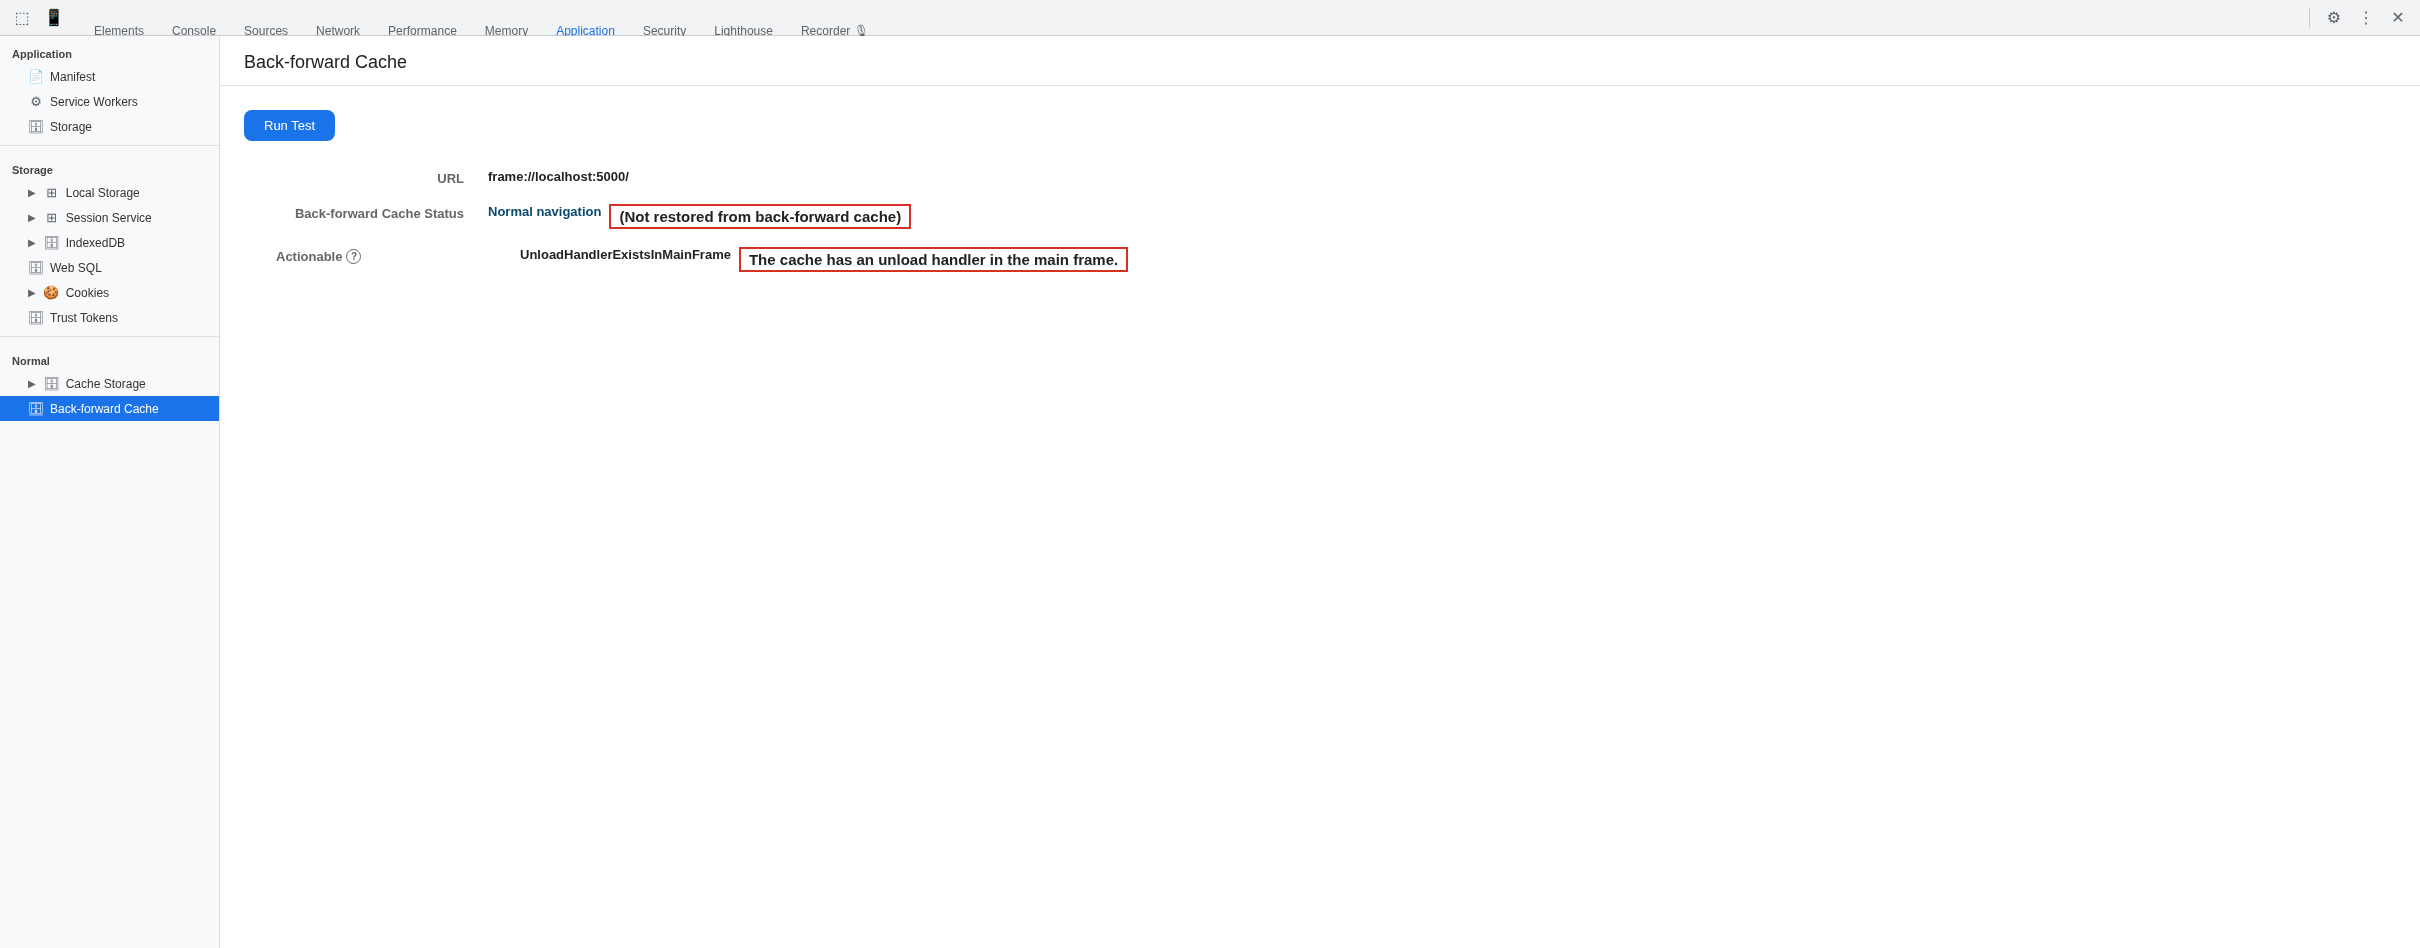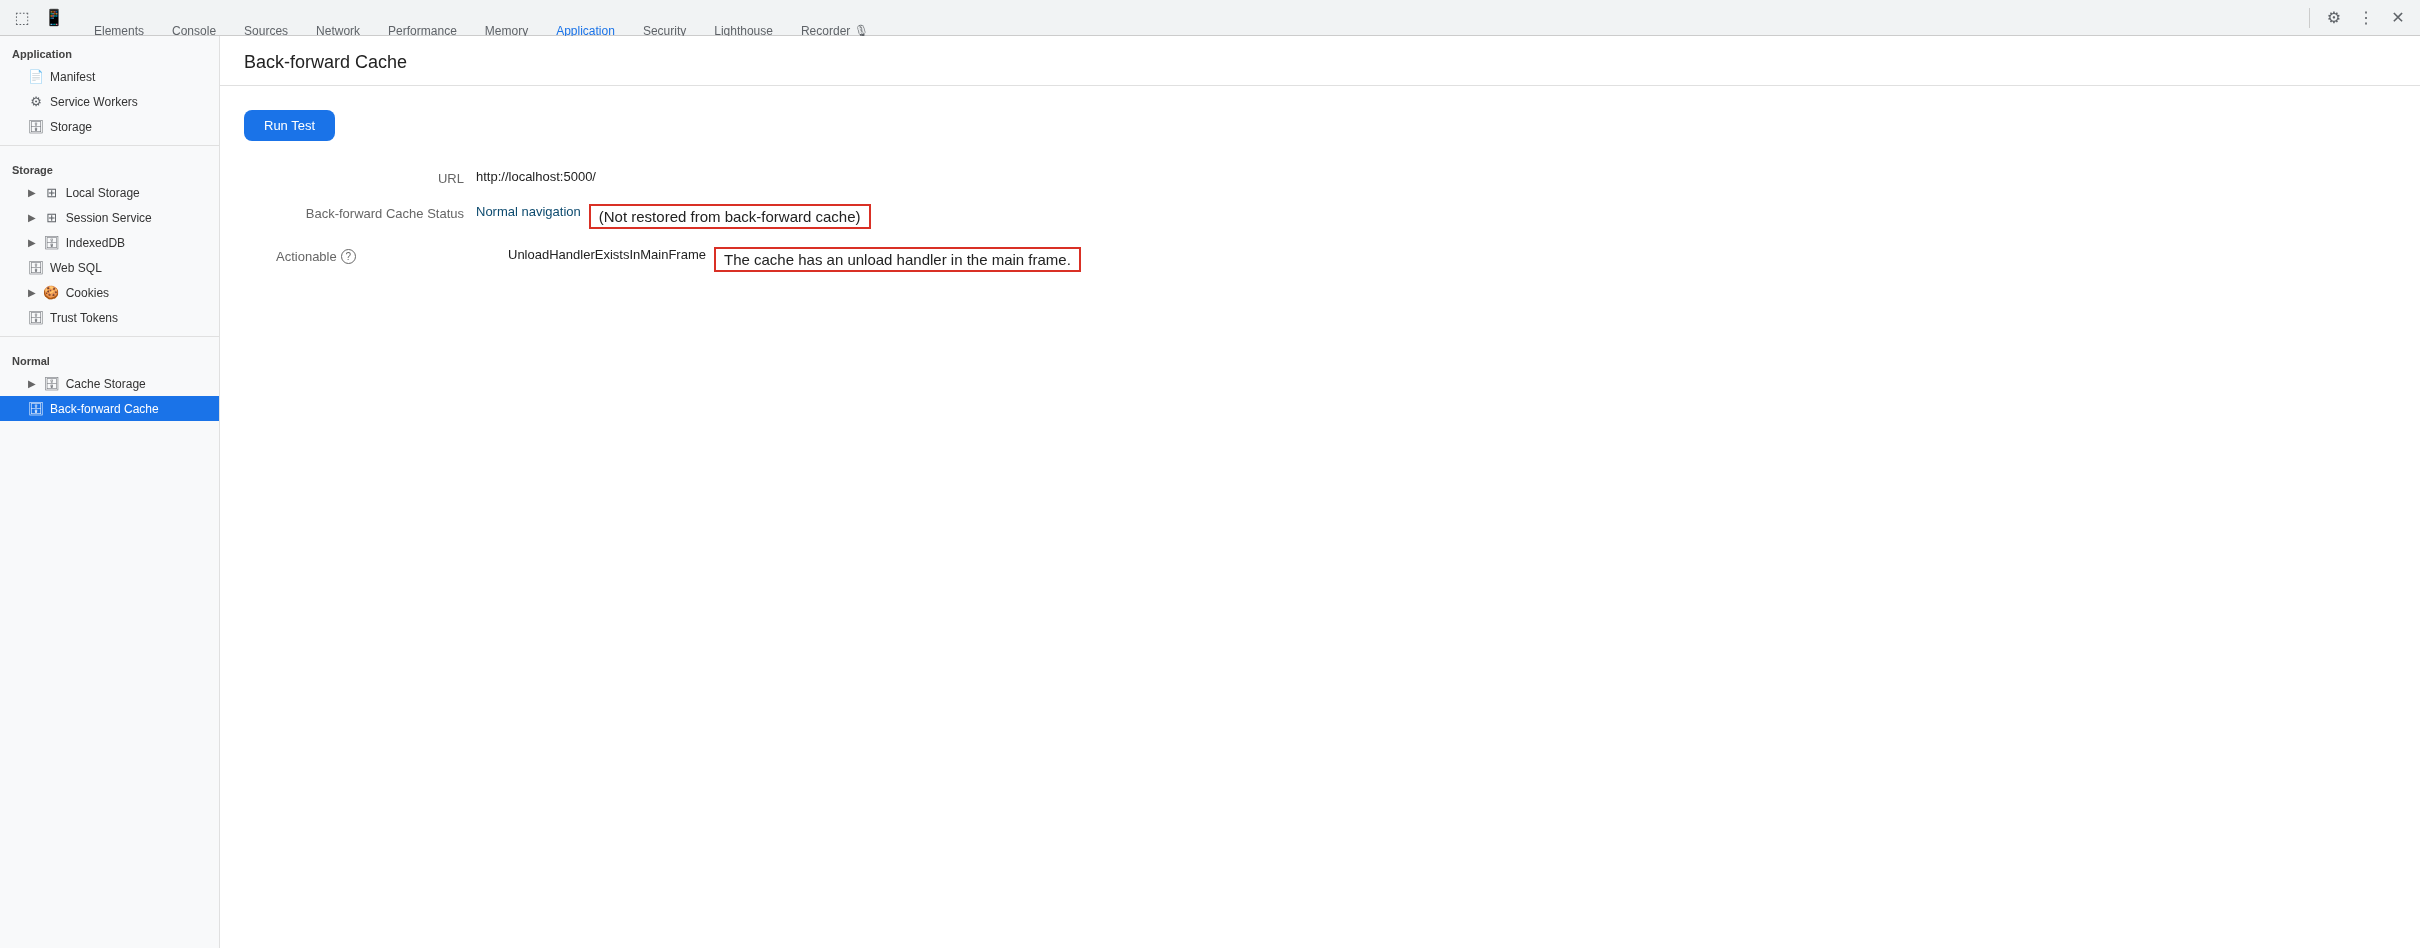--- a/index.html
+++ b/index.html
@@ -145,21 +145,22 @@
       border-radius: 8px;
       font-size: 13px;
       cursor: pointer;
       margin-bottom: 28px;
       font-weight: 500;
     }
     .info-row {
       display: flex;
       align-items: flex-start;
       margin-bottom: 18px;
-      gap: 12px;
+      gap: 24px;
+      font-weight: bold;
     }
     .info-label {
       min-width: 220px;
       text-align: right;
       color: #666;
       font-size: 13px;
       padding-top: 2px;
     }
     .info-value {
       color: #222;
@@ -303,21 +304,21 @@
   <div class="content">
     <div class="content-header">
       <div class="content-title">Back-forward Cache</div>
     </div>
     <div class="content-body">
       <button class="run-test-btn">Run Test</button>
 
       
       <div class="info-row">
         <div class="info-label">URL</div>
-        <div class="info-value">http://localhost:5000/</div>
+        <div class="info-value">frame://localhost:5000/</div>
       </div>
 
       
       <div class="info-row">
         <div class="info-label">Back-forward Cache Status</div>
         <div class="info-value">
           <span class="normal-nav-text">Normal navigation</span>
           <span class="red-box">(Not restored from back-forward cache)</span>
         </div>
       </div>

